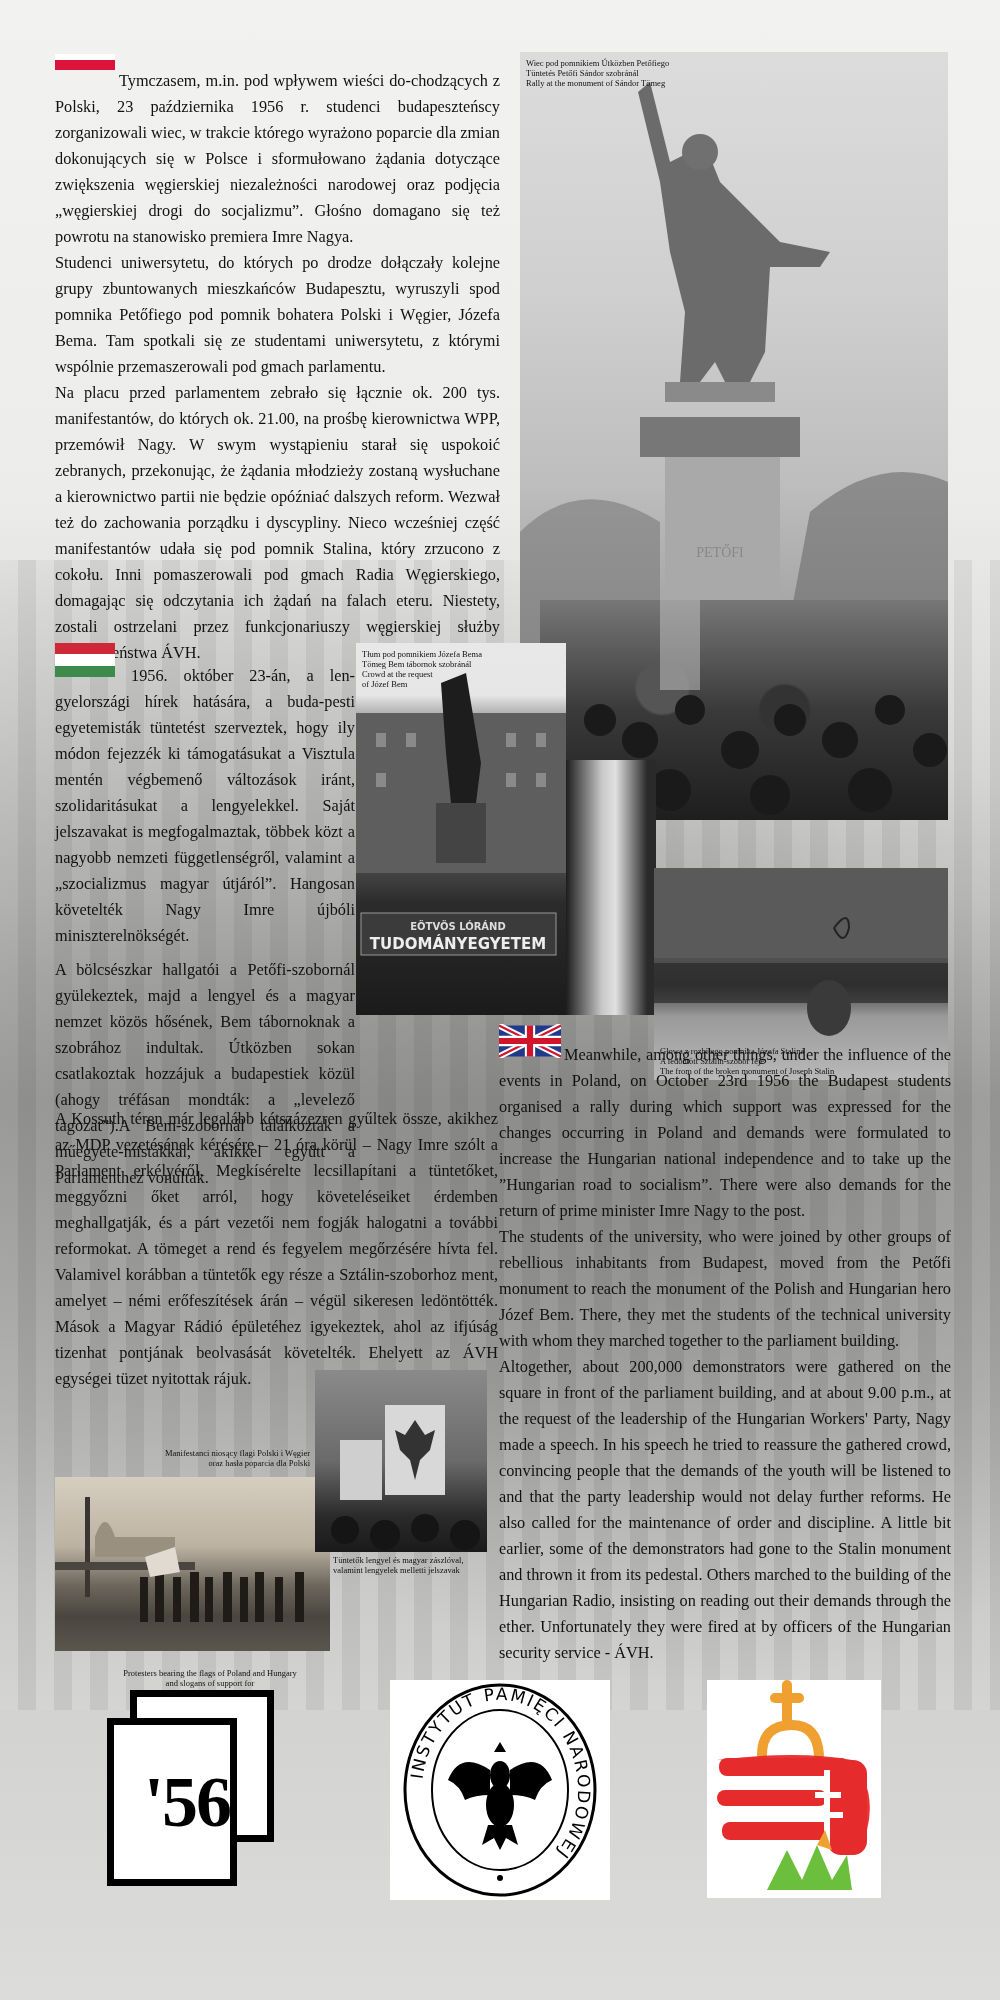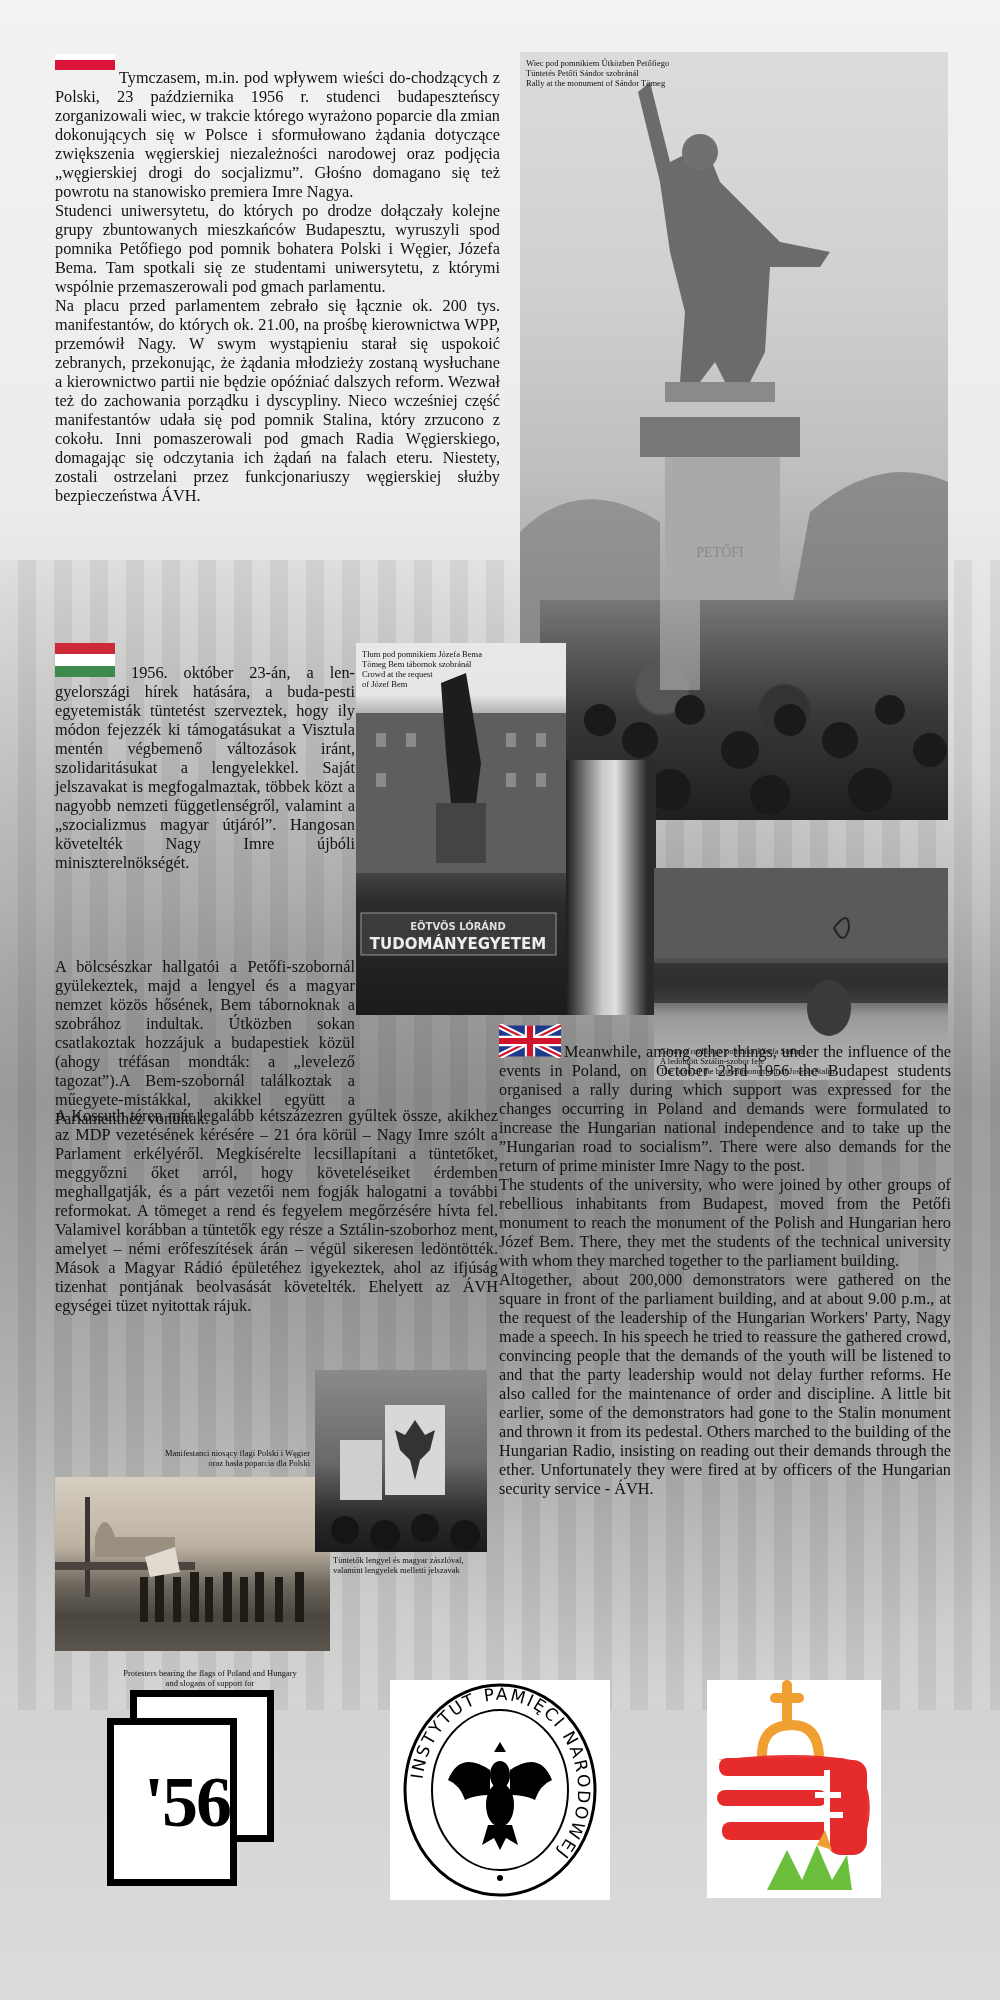--- a/index.html
+++ b/index.html
@@ -15,21 +15,21 @@
     background:
       radial-gradient(ellipse at 20% 40%, rgba(90,90,90,0.35), transparent 60%),
       radial-gradient(ellipse at 70% 55%, rgba(80,80,80,0.35), transparent 55%),
       repeating-linear-gradient(90deg, rgba(255,255,255,0.05) 0 18px, rgba(0,0,0,0.06) 18px 36px);
     pointer-events: none;
   }
   .text-block {
     position: absolute;
     font-family: "Liberation Serif", "DejaVu Serif", serif;
     font-size: 16.3px;
-    line-height: 19px;
+    line-height: 26px;
     text-align: justify;
     hyphens: manual;
   }
   .text-block p { margin: 0; }
   .flag-hu { position: absolute; left: 55px; top: 643px; width: 60px; height: 34px; }
   .flag-hu div { height: 33.333%; }
   .flag-uk { position: absolute; left: 499px; top: 1024px; width: 62px; height: 34px; }
 
   .photo { position: absolute; overflow: hidden; }
   .caption {

